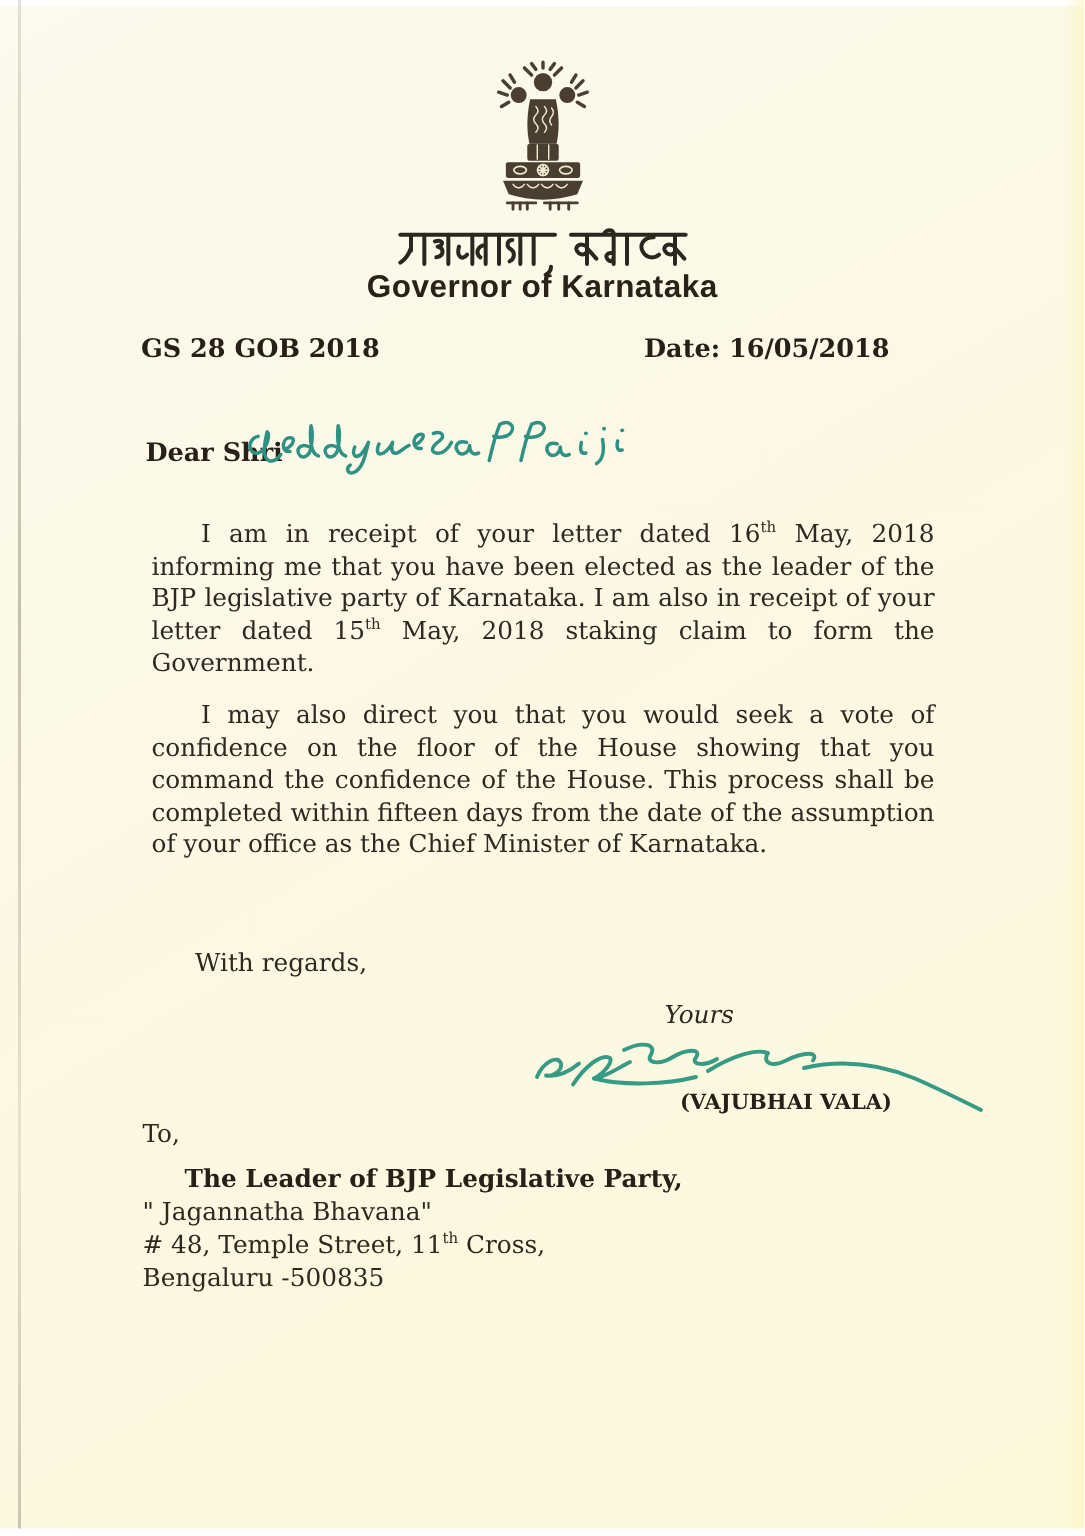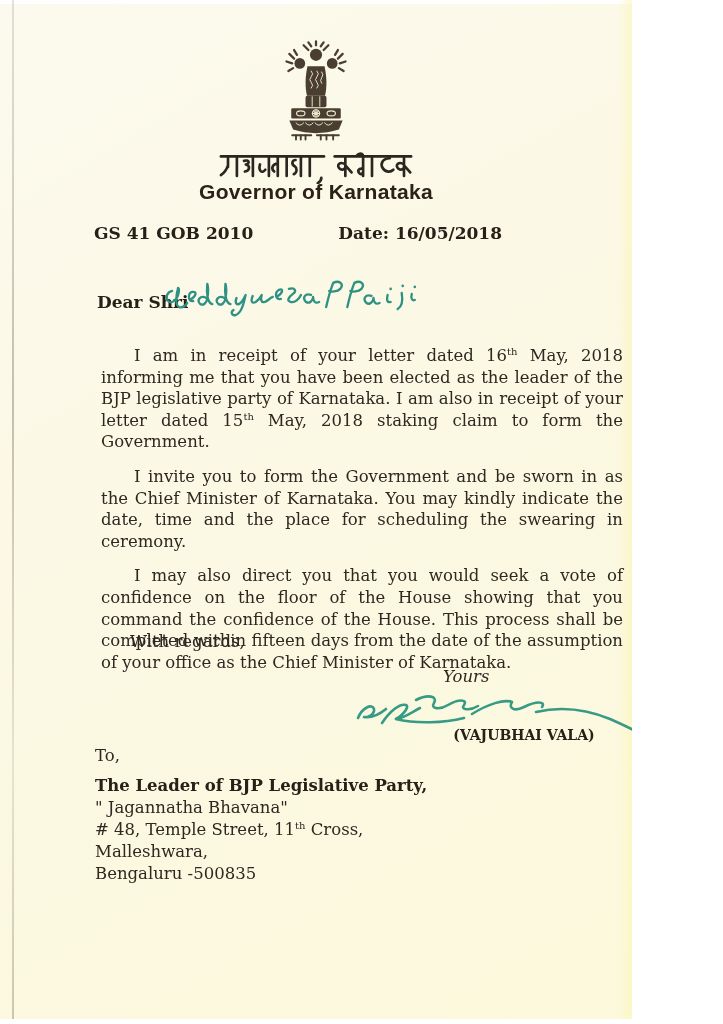--- a/index.html
+++ b/index.html
@@ -1,17 +1,17 @@
 <!DOCTYPE html>
 <html><head>
 <meta charset="utf-8">
 <style>
   html,body{margin:0;padding:0;background:#ffffff;}
   .page{
-    position:relative;width:632px;height:1024px;overflow:hidden;
+    position:relative;width:723px;height:1024px;overflow:hidden;
     background:linear-gradient(150deg,#fcfaee 0%,#fbf8e4 45%,#fcf9dc 100%);
     font-family:"DejaVu Serif",serif;color:#2e2821;
   }
   .edge-top{position:absolute;top:0;left:0;right:0;height:4px;background:#ffffff;}
   .edge-bottom{position:absolute;bottom:0;left:0;right:0;height:5px;background:#ffffff;}
   .edge-right{position:absolute;top:0;right:0;width:14px;height:100%;
     background:linear-gradient(to right,rgba(252,246,185,0),rgba(251,245,180,0.55));}
   .scan-line{position:absolute;top:0;left:12px;width:2px;height:100%;
     background:linear-gradient(to bottom,rgba(150,145,125,.25),rgba(140,135,115,.5) 40%,rgba(150,145,125,.2) 75%,rgba(140,135,115,.45));}
   .hidden-text{position:absolute;left:0;top:0;opacity:0;font-size:4px;pointer-events:none;}
@@ -34,21 +34,21 @@
   .letter-body sup,.addr sup{font-size:10px;line-height:0;vertical-align:super;}
 
   .closing{position:absolute;top:632px;left:130px;font-size:16.5px;}
   .signoff{position:absolute;top:667px;left:443px;font-size:16.5px;font-style:italic;}
   .signature{position:absolute;top:676px;left:352px;width:306px;height:74px;}
   .signatory{position:absolute;top:727px;left:440px;width:168px;text-align:center;
     font-weight:700;font-size:14px;color:#262018;white-space:nowrap;}
 
   .to-label{position:absolute;top:746px;left:95px;font-size:16.5px;}
   .addr{position:absolute;top:775px;left:95px;font-size:16.5px;line-height:22.1px;}
-  .addr-line.bold{font-weight:700;color:#262018;}
+  .addr-line.bold{font-weight:700;color:#262018;margin-left:28px;}
   svg{display:block;}
 </style>
 </head>
 <body>
 
 <div class="page">
   <div class="edge-top"></div>
   <div class="scan-line"></div>
   <div class="edge-right"></div>
   <div class="edge-bottom"></div>
@@ -118,21 +118,21 @@
         <path d="M193,7 C185,7 182,13 185,18 C188,23 194,23 197,20"></path>
         <path d="M209,5 V27 M209,14 C203,10 198,15 203,19 C206,21 209,19 209,17 M209,15 L216,23"></path>
       </g>
     </svg>
     <span class="hidden-text">राज्यपाल, कर्नाटक</span>
   </div>
 
   <div class="org-english">Governor of Karnataka</div>
 
   <div class="ref-row">
-    <span>GS 41 GOB 2010</span>
+    <span>GS 28 GOB 2018</span>
     <span class="ref-date">Date: 16/05/2018</span>
   </div>
 
   <div class="salutation">Dear Shri</div>
 
   <div class="handwritten-name">
     <svg viewBox="0 0 280 44" width="282" height="46">
       <g fill="none" stroke="#2f9183" stroke-width="2.3" stroke-linecap="round" stroke-linejoin="round">
         <path d="M10,11 C5,12 3,18 6,21 C9,24 14,21 16,15 C17,12 17,9 16,8 C14,16 13,25 17,27 C20,28 23,26 25,23"></path>
         <path d="M29,19 C34,16 35,11 30,12 C26,13 25,22 31,21"></path>
@@ -152,21 +152,20 @@
         <circle cx="239" cy="6" r="1.3" fill="#2f9183" stroke="none"></circle>
         <path d="M248,14 C247,18 248,21 251,20"></path>
         <circle cx="251" cy="7" r="1.3" fill="#2f9183" stroke="none"></circle>
       </g>
     </svg>
     <span class="hidden-text">Yeddyurappaji</span>
   </div>
 
   <div class="letter-body">
     <p>I am in receipt of your letter dated 16<sup>th</sup> May, 2018 informing me that you have been elected as the leader of the BJP legislative party of Karnataka. I am also in receipt of your letter dated 15<sup>th</sup> May, 2018 staking claim to form the Government.</p>
-    <p>I invite you to form the Government and be sworn in as the Chief Minister of Karnataka. You may kindly indicate the date, time and the place for scheduling the swearing in ceremony.</p>
     <p>I may also direct you that you would seek a vote of confidence on the floor of the House showing that you command the confidence of the House. This process shall be completed within fifteen days from the date of the assumption of your office as the Chief Minister of Karnataka.</p>
   </div>
 
   <div class="closing">With regards,</div>
   <div class="signoff">Yours</div>
 
   <div class="signature">
     <svg viewBox="0 0 306 74" width="306" height="74">
       <g fill="none" stroke="#379a84" stroke-width="2.6" stroke-linecap="round" stroke-linejoin="round">
         <path d="M6,42 C10,32 20,27 22,33 C23,38 16,42 12,41 C20,42 28,38 34,33"></path>
@@ -180,16 +179,15 @@
   </div>
 
   <div class="signatory">(VAJUBHAI VALA)</div>
 
   <div class="to-label">To,</div>
 
   <div class="addr">
     <div class="addr-line bold">The Leader of BJP Legislative Party,</div>
     <div class="addr-line">" Jagannatha Bhavana"</div>
     <div class="addr-line"># 48, Temple Street, 11<sup>th</sup> Cross,</div>
-    <div class="addr-line">Malleshwara,</div>
     <div class="addr-line">Bengaluru -500835</div>
   </div>
 </div>
 
 </body></html>

